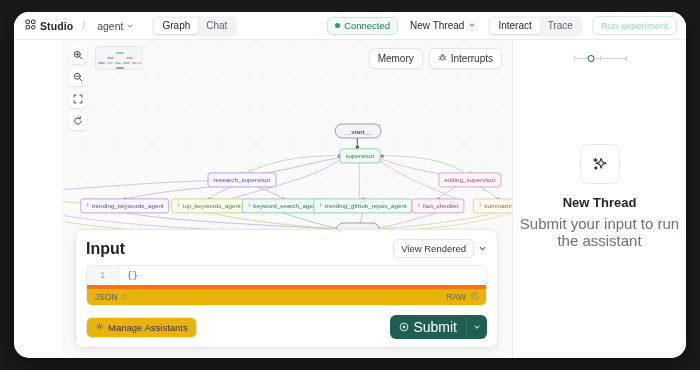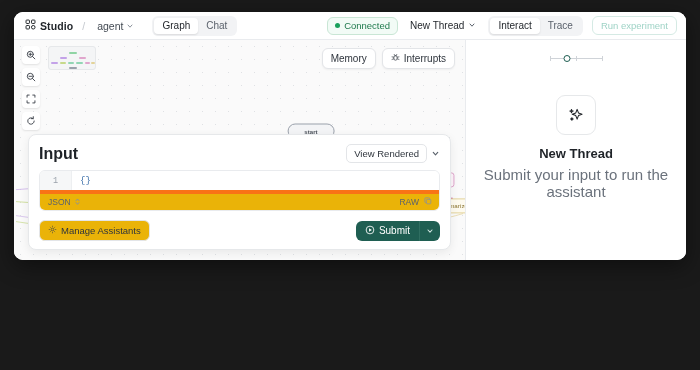--- a/index.html
+++ b/index.html
@@ -9,23 +9,23 @@
     font-family: "Liberation Sans", sans-serif;
     font-size: 11px;
     color: #1f2328;
     -webkit-font-smoothing: antialiased;
   }
 
   
   .window {
     position: absolute;
     left: 14px; top: 12px;
-    width: 672px; height: 248px;
+    width: 672px; height: 346px;
     background: #ffffff;
-    border-radius: 9px;
+    border-radius: 15px;
     overflow: hidden;
     box-shadow: 0 6px 22px rgba(0,0,0,.45);
     display: flex;
     flex-direction: column;
   }
 
   
   .topbar {
     height: 28px;
     flex: 0 0 28px;
@@ -86,21 +86,21 @@
     color: #9fd3c6;
     border: 1px solid #d5eae4;
     background: #fff;
     border-radius: 6px;
     padding: 3px 8px;
     cursor: pointer;
     white-space: nowrap;
   }
 
   
-  .split { flex: 1 1 auto; display: flex; min-height: 0; }
+  .split { flex: 1 1 auto; display: flex; min-height: 0; padding-left: 47px; }
 
   
   .left {
     position: relative;
     width: 452px;
     flex: 0 0 452px;
     background: #fafafa;
     border-right: 1px solid #e9ebee;
     overflow: hidden;
   }
@@ -256,21 +256,21 @@
   .manage {
     display: flex; align-items: center; gap: 4px;
     font-size: 9.5px; color: #2f353d;
     border: 1px solid #e3e5e8; background: #eab308;
     border-radius: 6px; padding: 4px 8px; cursor: pointer;
   }
   .submit-grp { display: flex; align-items: stretch; }
   .submit {
     display: flex; align-items: center; gap: 4px;
     background: #1f5e52; color: #fff;
-    font-size: 10px; font-weight: 500;
+    font-size: 14px; font-weight: 500;
     padding: 4px 9px;
     border-radius: 6px 0 0 6px;
     cursor: pointer;
   }
   .submit-caret {
     background: #1f5e52; color: #cfe3de;
     display: flex; align-items: center; padding: 0 6px;
     border-radius: 0 6px 6px 0;
     border-left: 1px solid #2f6e61;
     cursor: pointer;

